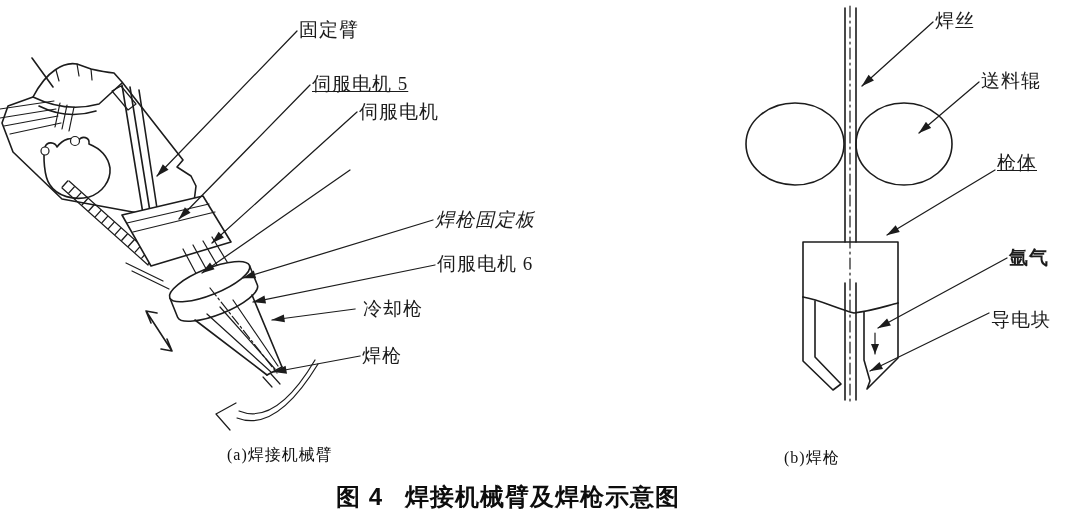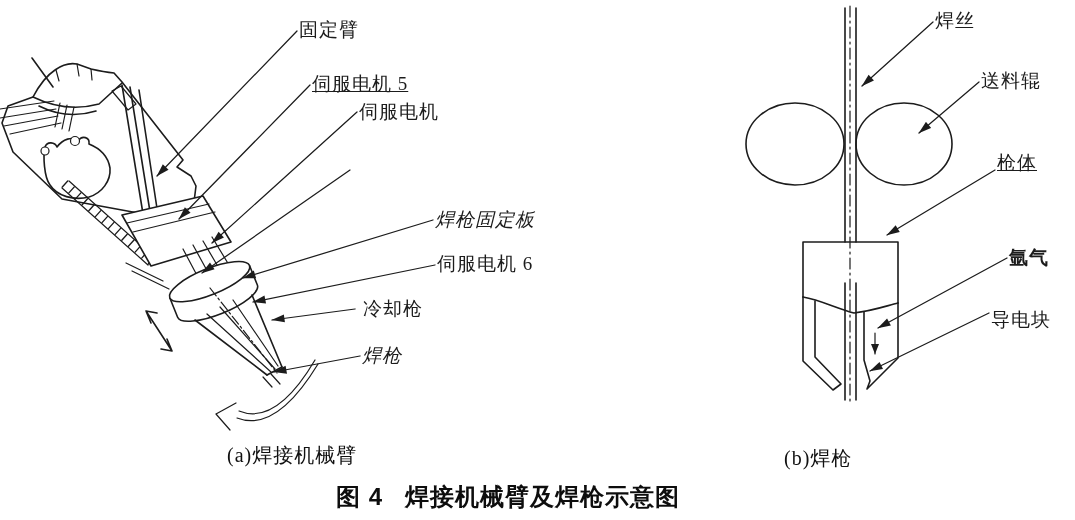--- a/index.html
+++ b/index.html
@@ -17,21 +17,21 @@
   .art .fillw { fill:#fff; }
   .art .leader { stroke-width:1.25; }
   .art .thin { stroke-width:1.2; }
   .art .hatch { stroke-width:1.35; }
   .art marker path { fill:var(--ink); stroke:none; }
   .lbl {
     position:absolute; font-size:19px; line-height:21px;
     letter-spacing:1px; white-space:nowrap; color:var(--ink);
   }
   .cap {
-    position:absolute; font-size:20px; line-height:24px;
+    position:absolute; font-size:16px; line-height:24px;
     letter-spacing:1px; white-space:nowrap; color:#111;
   }
   .ftitle {
     position:absolute; left:336px; top:483px;
     font-family:"Liberation Sans", sans-serif; font-weight:bold;
     font-size:24px; line-height:28px; letter-spacing:1px;
     white-space:nowrap; color:#0d0d0d;
   }
   .ftitle .num { margin-right:22px; }
 </style>
@@ -132,21 +132,21 @@
       <line class="leader" x1="989" y1="313" x2="870" y2="371" marker-end="url(#ah)"></line>
     </g>
   </svg>
 
   <div class="lbl" style="left:299px; top:19px;">固定臂</div>
   <div class="lbl" style="left:312px; top:73px;text-decoration:underline;">伺服电机 5</div>
   <div class="lbl" style="left:359px; top:101px;">伺服电机</div>
   <div class="lbl" style="left:435px; top:209px;font-style:italic;">焊枪固定板</div>
   <div class="lbl" style="left:437px; top:253px;font-family:Liberation Serif, serif;">伺服电机 6</div>
   <div class="lbl" style="left:351px; top:298px;margin-left:12px;">冷却枪</div>
-  <div class="lbl" style="left:362px; top:345px;font-style:italic;">焊枪</div>
+  <div class="lbl" style="left:362px; top:345px;">焊枪</div>
 
   <div class="lbl" style="left:935px;  top:10px;">焊丝</div>
   <div class="lbl" style="left:981px;  top:70px;">送料辊</div>
   <div class="lbl" style="left:997px;  top:152px;text-decoration:underline;">枪体</div>
   <div class="lbl" style="left:1009px; top:247px;font-weight:bold;">氩气</div>
   <div class="lbl" style="left:991px;  top:301px;margin-top:8px;">导电块</div>
 
   <div class="cap" style="left:227px; top:443px;">(a)焊接机械臂</div>
   <div class="cap" style="left:784px; top:446px;">(b)焊枪</div>
   <div class="ftitle">

